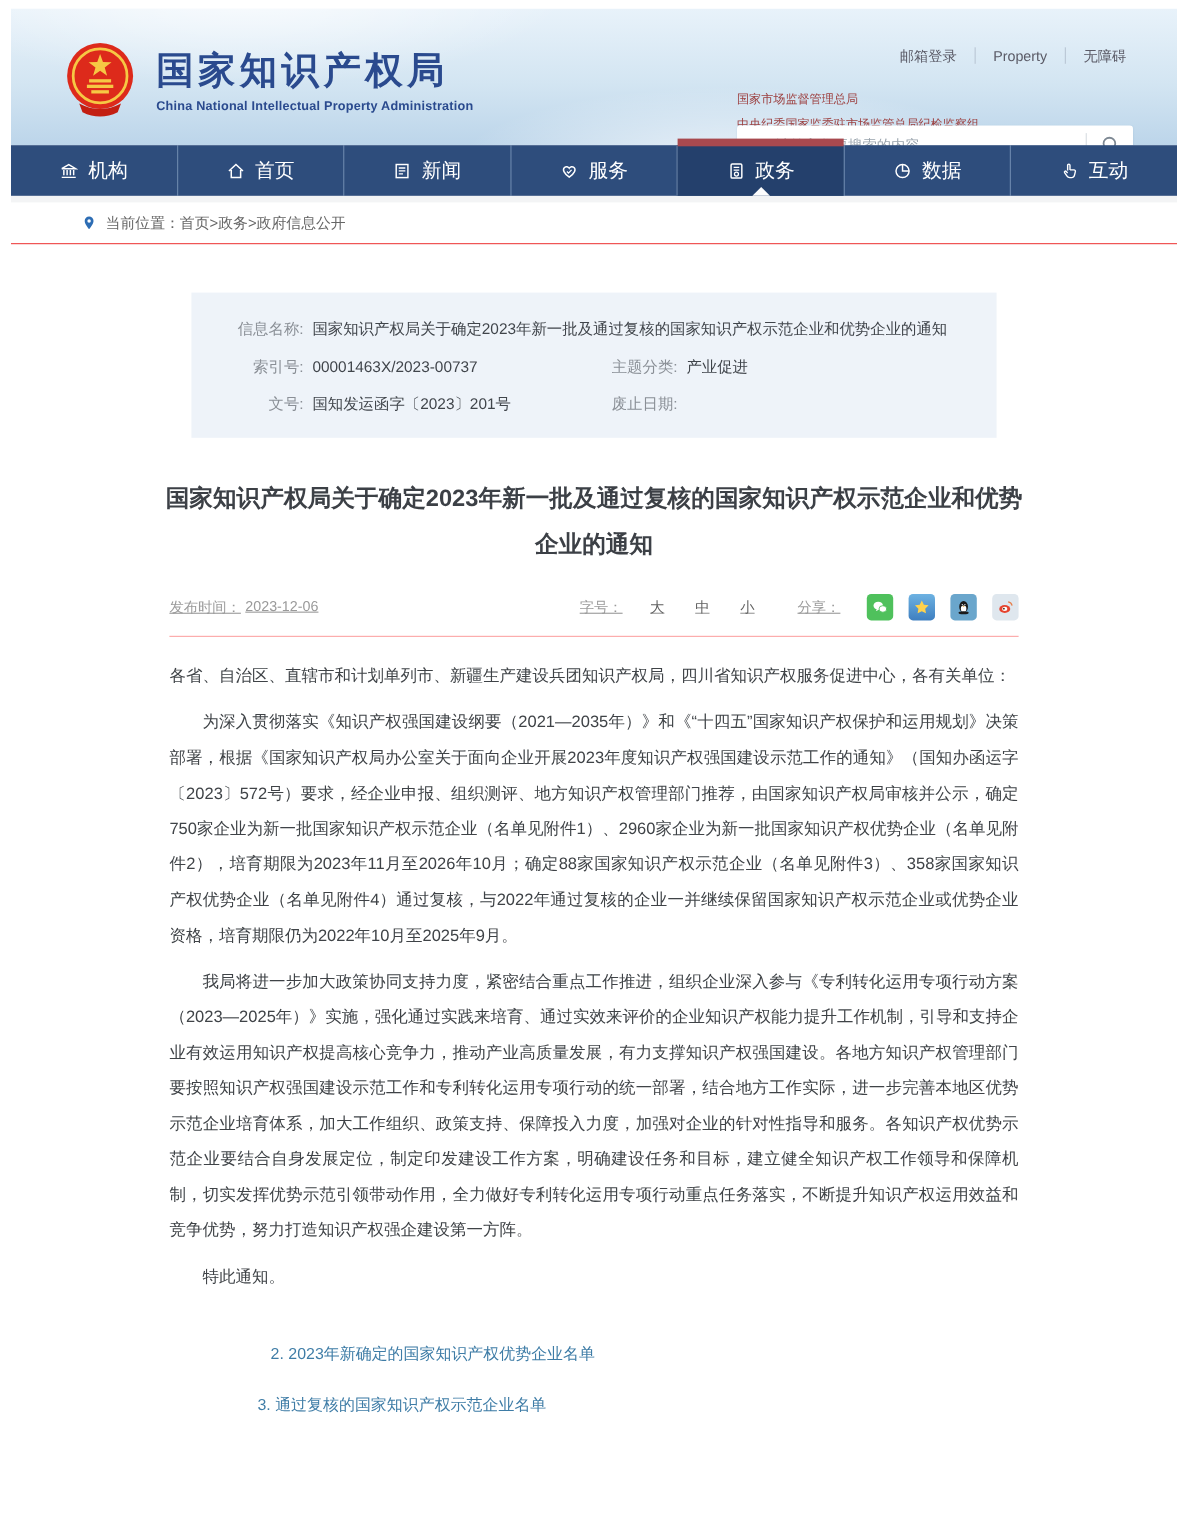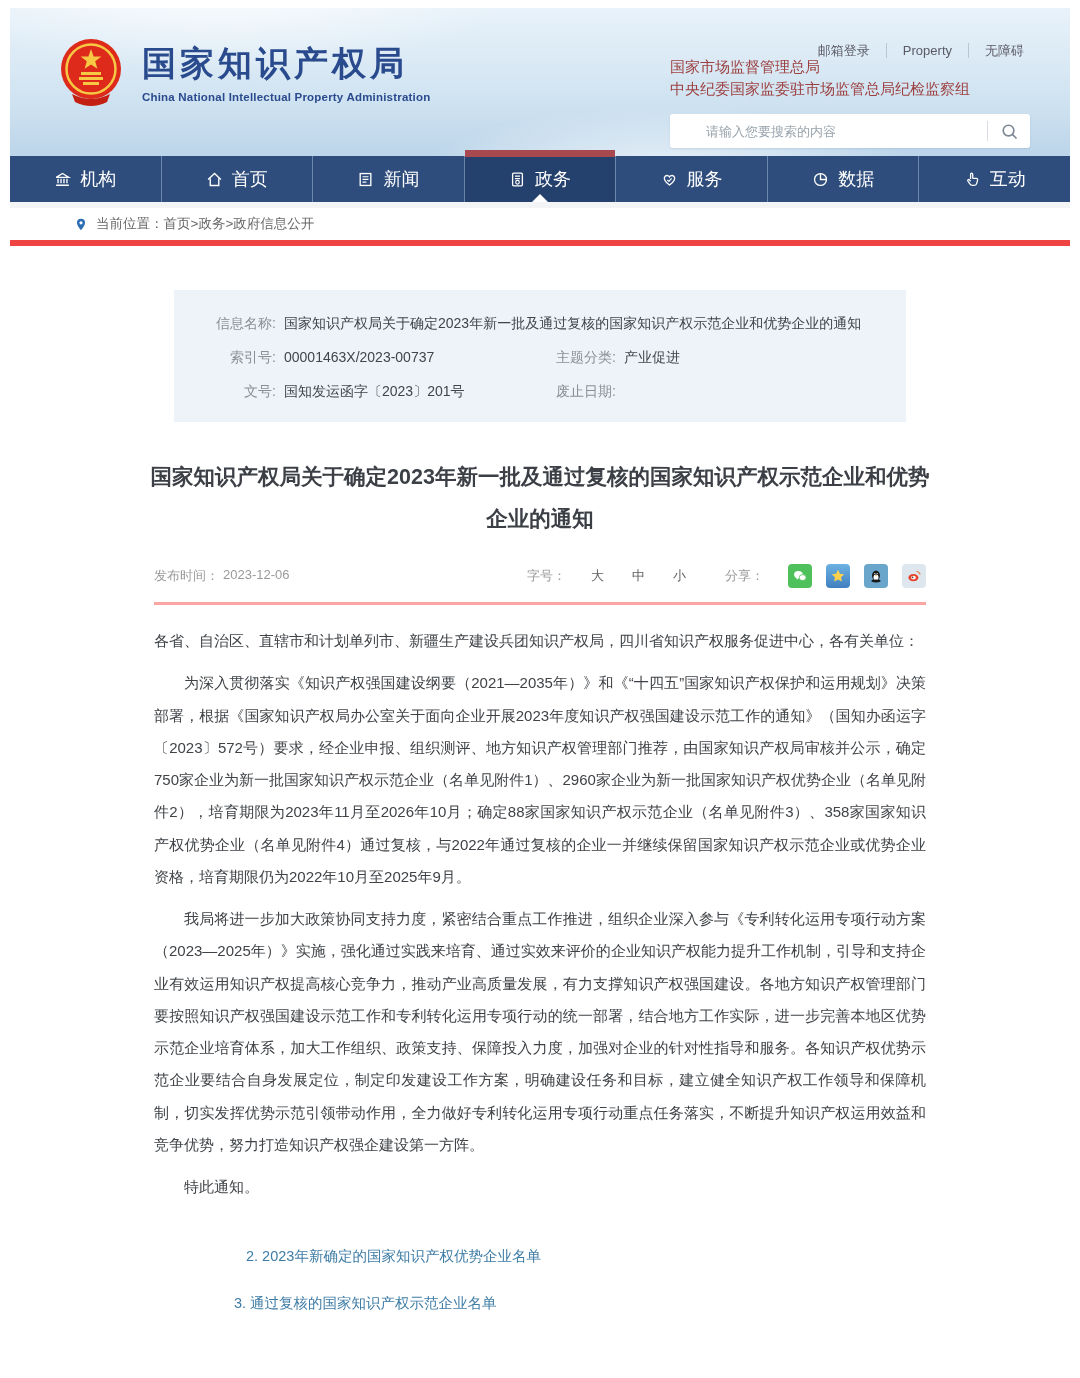--- a/index.html
+++ b/index.html
@@ -1,36 +1,36 @@
 <!DOCTYPE html>
 <html><head>
 <meta charset="utf-8">
 <style>
   * { margin:0; padding:0; box-sizing:border-box; }
   html,body { width:1080px; height:1378px; background:#fff; overflow:hidden;
     font-family:"Liberation Sans","DejaVu Sans",sans-serif; }
   .page { padding:8px 10px 0 10px; }
 
   
-  .banner { position:relative; height:148px;
+  .banner { position:relative; height:124px;
     background:
       radial-gradient(ellipse 420px 120px at 62% 115%, rgba(255,255,255,.75), rgba(255,255,255,0) 60%),
       radial-gradient(ellipse 500px 160px at 20% -20%, rgba(255,255,255,.8), rgba(255,255,255,0) 60%),
       linear-gradient(180deg,#e8f2fa 0%, #d3e5f2 55%, #bcd5ea 100%);
     overflow:visible; }
   .brand { position:absolute; left:48px; top:28px; display:flex; align-items:center; }
   .emblem { width:66px; height:72px; margin-right:18px; }
   .brand-text .cn { font-size:34px; font-weight:bold; color:#2a4a8e; letter-spacing:4px; }
   .brand-text .en { font-size:11.5px; font-weight:bold; color:#2a4a8e; margin-top:4px; letter-spacing:.2px; }
 
   .top-links { position:absolute; right:30px; top:34px; font-size:13px; color:#5a5a66; }
   .top-links span { padding:0 16px; cursor:pointer; }
   .top-links span + span { border-left:1px solid #b9c6d4; }
 
-  .org-links { position:absolute; left:660px; top:48px; font-size:15px; color:#9c3f3f; line-height:22px; }
+  .org-links { position:absolute; left:660px; top:72px; font-size:11px; color:#9c3f3f; line-height:22px; }
   .org-links div { cursor:pointer; }
 
   .search-box { position:absolute; left:660px; top:106px; width:360px; height:34px;
     background:#fff; border-radius:3px; display:flex; align-items:center; box-shadow:0 1px 2px rgba(70,110,150,.15); }
   .search-box input { flex:1; border:none; outline:none; font-size:13px; color:#333; padding:0 12px;
     font-family:"Liberation Sans","DejaVu Sans",sans-serif; background:transparent;margin-left:24px; }
   .search-box input::placeholder { color:#9aa4ad; }
   .search-divider { width:1px; height:20px; background:#d7dde2; }
   .search-btn { width:42px; height:100%; border:none; background:transparent; cursor:pointer;
     display:flex; align-items:center; justify-content:center; }
@@ -42,36 +42,36 @@
   .nav-item + .nav-item { border-left:1px solid rgba(160,185,215,.55); }
   .nav-item .nav-icon { display:flex; }
   .nav-item.active { background:#24406c; }
   .nav-item.active::before { content:""; position:absolute; left:0; right:0; top:-6px; height:7px; background:#a8494f; }
   .nav-item.active::after { content:""; position:absolute; bottom:0; left:50%; margin-left:-8px;
     border-left:8px solid transparent; border-right:8px solid transparent; border-bottom:8px solid #fdfdfd; }
 
   
   .crumb-band { background:#f3f4f5; padding:6px 0 0 0; }
   .breadcrumb { background:#fff; height:38px; display:flex; align-items:center; padding-left:64px;
-    font-size:13.5px; color:#666; border-bottom:6px solid #ef4444; }
+    font-size:13.5px; color:#666; border-bottom:1px solid #ef4444; }
   .breadcrumb .pin { margin-right:8px; display:flex; }
   .breadcrumb .path { color:#666; }
 
   
   .content { background:#fff; }
   .info-table { width:732px; margin:44px auto 0 auto; background:#eef3f9; padding:16px 26px 14px 26px;
     font-size:14px; }
   .it-row { display:flex; line-height:34px; }
   .it-label { color:#8a8f96; width:76px; text-align:right; flex:none; }
   .it-value { color:#40454b; padding-left:8px; }
   .it-half { display:flex; width:50%; }
   .doc-title { width:780px; margin:34px auto 0 auto; text-align:center; font-size:21.5px; font-weight:600;
     color:#3c4046; line-height:42px; }
   .meta-row { width:772px; margin:24px auto 0 auto; display:flex; align-items:center;
-    border-bottom:3px solid #fca5a5; padding-bottom:14px; font-size:13px; color:#9a9a9a; }
+    border-bottom:1px solid #fca5a5; padding-bottom:14px; font-size:13px; color:#9a9a9a;text-decoration:underline; }
   .meta-left { display:flex; gap:4px; }
   .meta-right { margin-left:auto; display:flex; align-items:center; gap:22px; }
   .size-opt { color:#606060; cursor:pointer; padding:0 3px; }
   .share-icons { display:flex; gap:14px; margin-left:2px; }
   .share-btn { width:24px; height:24px; border:none; border-radius:4px; cursor:pointer;
     display:flex; align-items:center; justify-content:center; padding:0; }
   .share-wechat { background:#4fc15c; }
   .share-qzone { background:linear-gradient(180deg,#6db2e2,#3f7fc0); }
   .share-qq { background:#6aa6cc; }
   .share-weibo { background:#dfe7ee; }
@@ -151,38 +151,38 @@
     </div>
     <div class="nav-item">
       <span class="nav-icon">
         <svg width="17" height="17" viewBox="0 0 16 16">
             <rect x="3" y="2.4" width="10" height="11.2" fill="none" stroke="#fff" stroke-width="1.25"></rect>
             <path d="M5.2 5.4 H10.8 M5.2 7.9 H10.8 M5.2 10.4 H8.8" stroke="#fff" stroke-width="1.1"></path>
           </svg>
       </span>
       <span>新闻</span>
     </div>
+    <div class="nav-item">
+      <span class="nav-icon">
+        <svg width="17" height="17" viewBox="0 0 16 16">
+            <path d="M8 13.2 C3.2 9.8 2.1 6.7 3.9 5 C5.3 3.7 7.2 4.2 8 5.6 C8.8 4.2 10.7 3.7 12.1 5 C13.9 6.7 12.8 9.8 8 13.2 Z" fill="none" stroke="#fff" stroke-width="1.25"></path>
+            <path d="M6 8.4 l1.4 1.4 2.6-2.8" fill="none" stroke="#fff" stroke-width="1.1"></path>
+          </svg>
+      </span>
+      <span>服务</span>
+    </div>
     <div class="nav-item active">
       <span class="nav-icon">
         <svg width="17" height="17" viewBox="0 0 16 16">
             <rect x="3.4" y="2" width="9.2" height="12" rx="1" fill="none" stroke="#fff" stroke-width="1.25"></rect>
             <path d="M5.6 4.9 H10.4 M5.6 7.2 H10.4" stroke="#fff" stroke-width="1.1"></path>
             <circle cx="8" cy="10.6" r="1.7" fill="none" stroke="#fff" stroke-width="1.1"></circle>
           </svg>
       </span>
       <span>政务</span>
-    </div>
-    <div class="nav-item">
-      <span class="nav-icon">
-        <svg width="17" height="17" viewBox="0 0 16 16">
-            <path d="M8 13.2 C3.2 9.8 2.1 6.7 3.9 5 C5.3 3.7 7.2 4.2 8 5.6 C8.8 4.2 10.7 3.7 12.1 5 C13.9 6.7 12.8 9.8 8 13.2 Z" fill="none" stroke="#fff" stroke-width="1.25"></path>
-            <path d="M6 8.4 l1.4 1.4 2.6-2.8" fill="none" stroke="#fff" stroke-width="1.1"></path>
-          </svg>
-      </span>
-      <span>服务</span>
     </div>
     <div class="nav-item">
       <span class="nav-icon">
         <svg width="17" height="17" viewBox="0 0 16 16">
             <circle cx="8" cy="8" r="5.6" fill="none" stroke="#fff" stroke-width="1.25"></circle>
             <path d="M8 2.4 V8 H13.6" fill="none" stroke="#fff" stroke-width="1.25"></path>
           </svg>
       </span>
       <span>数据</span>
     </div>

